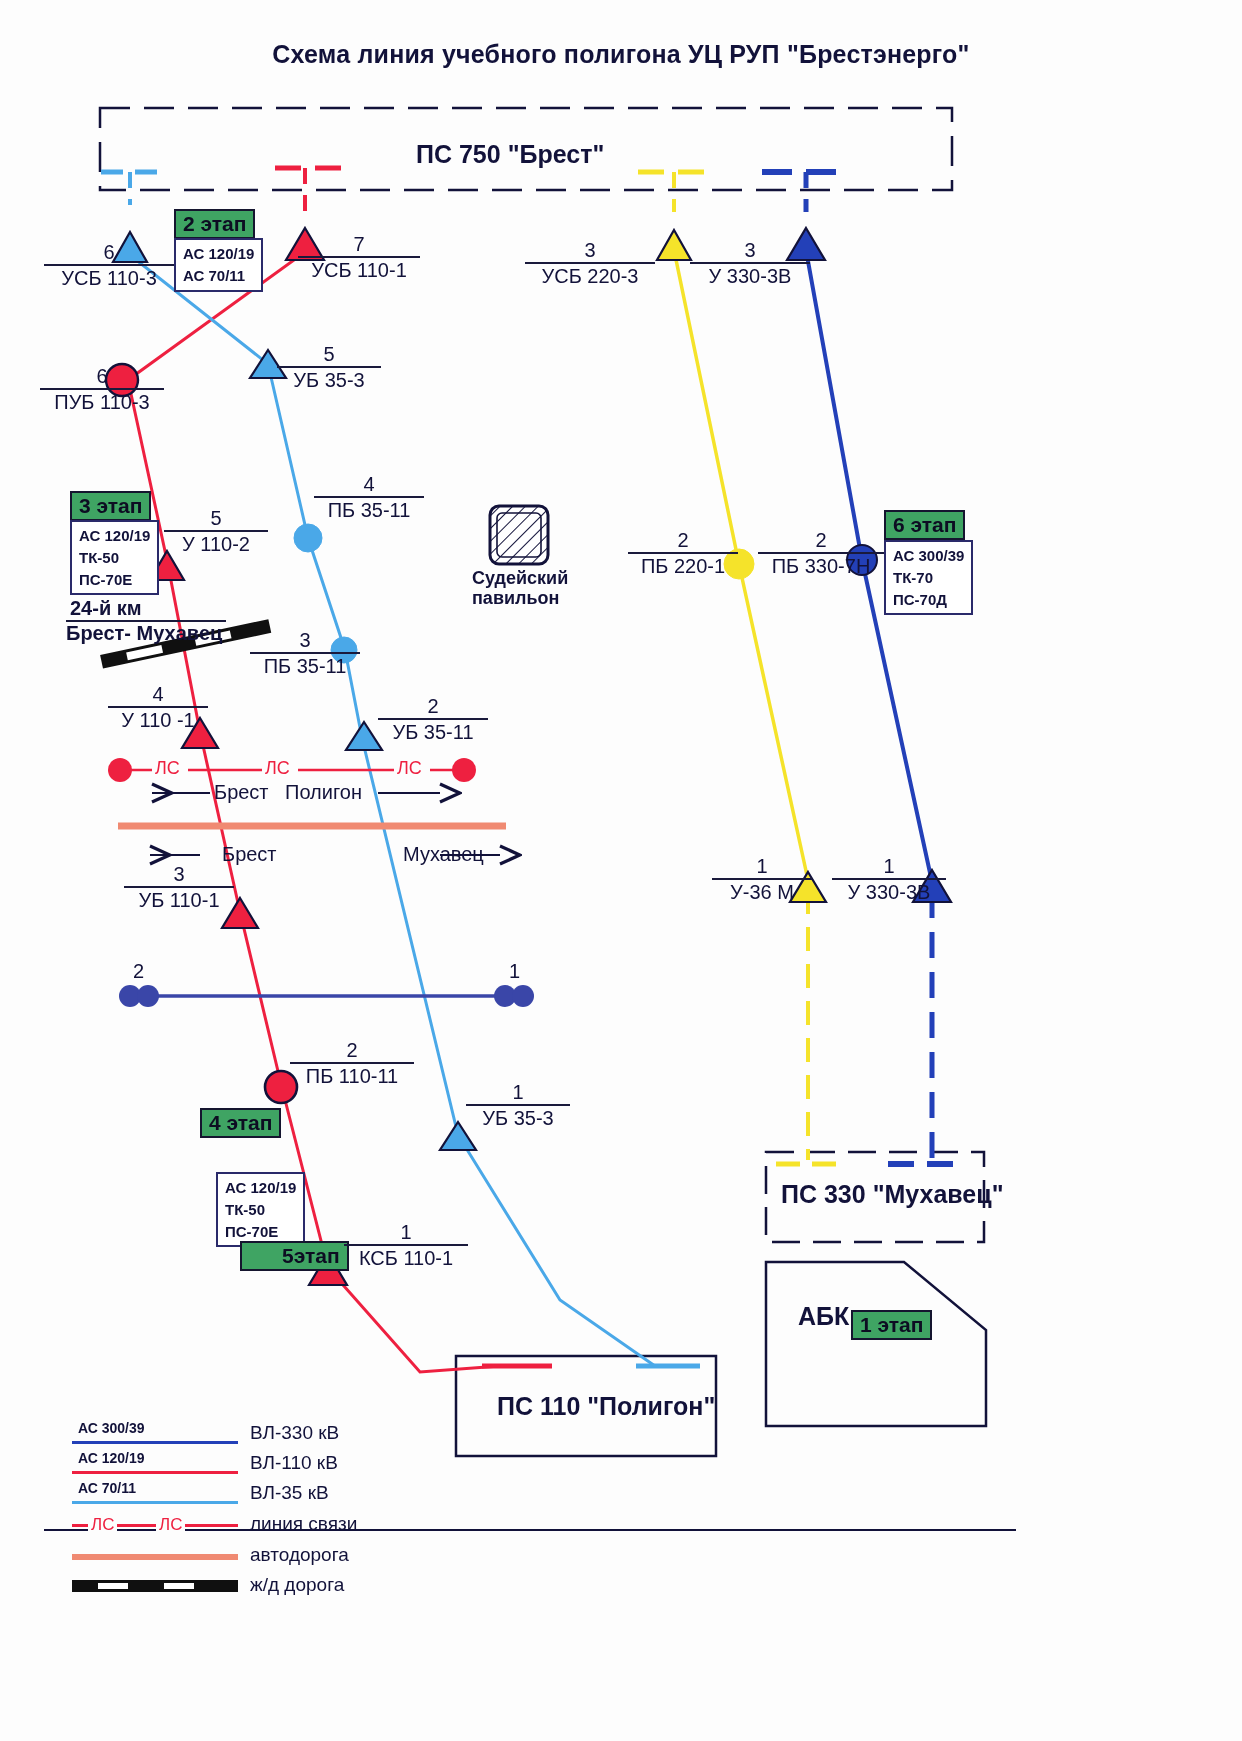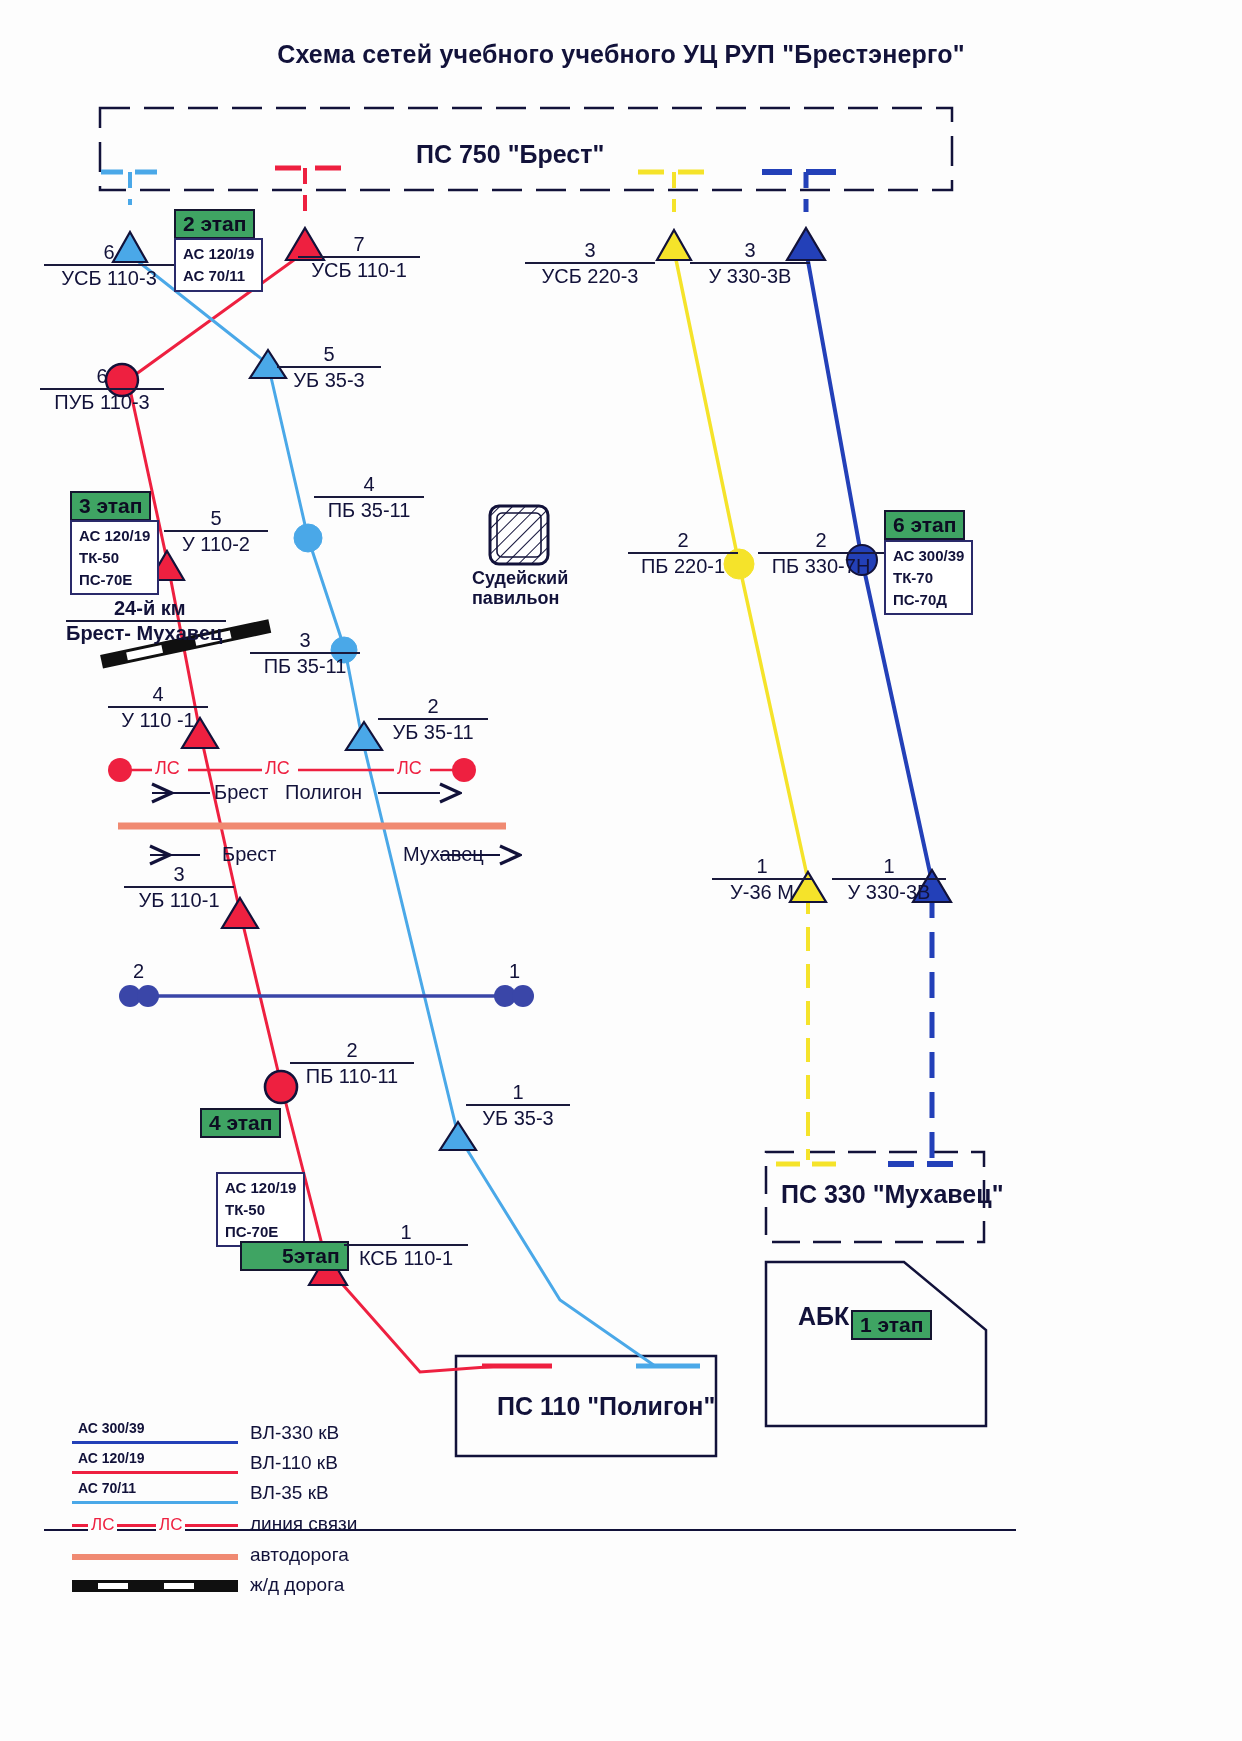--- a/index.html
+++ b/index.html
@@ -172,21 +172,21 @@
 
       <path d="M240,898 L258,928 L222,928 Z" fill="#ee2040" stroke="#12123a" stroke-width="2.2"></path>
       <circle cx="281" cy="1087" r="16" fill="#ee2040" stroke="#12123a" stroke-width="2.6"></circle>
       <path d="M458,1122 L476,1150 L440,1150 Z" fill="#4aa8e8" stroke="#12123a" stroke-width="2.2"></path>
       <path d="M328,1253 L347,1285 L309,1285 Z" fill="#ee2040" stroke="#12123a" stroke-width="2.2"></path>
     </g>
 
     <line x1="44" y1="1530" x2="1016" y2="1530" stroke="#12123a" stroke-width="2"></line>
   </svg>
 
-  <div class="title">Схема сетей учебного учебного УЦ РУП "Брестэнерго"</div>
+  <div class="title">Схема линия учебного полигона УЦ РУП "Брестэнерго"</div>
 
   <div class="bigtitle" style="left:416px;top:140px;">ПС 750 "Брест"</div>
   <div class="bigtitle" style="left:781px;top:1180px;">ПС 330 "Мухавец"</div>
   <div class="bigtitle" style="left:497px;top:1392px;">ПС 110  "Полигон"</div>
   <div class="bigtitle" style="left:798px;top:1302px;">АБК</div>
 
   <div class="pavlbl" style="left:472px;top:568px;">Судейский</div>
   <div class="pavlbl" style="left:472px;top:588px;">павильон</div>
 
   <div class="stagebox" style="left:174px;top:209px;">2 этап</div>
@@ -327,21 +327,21 @@
     <div class="bar"></div>
     <div class="bot">УБ 35-3</div>
   </div>
 
   <div class="frac" style="left:344px;top:1222px;width:124px;">
     <div class="top">1</div>
     <div class="bar"></div>
     <div class="bot">КСБ 110-1</div>
   </div>
 
-  <div class="lbl" style="left:70px;top:597px;font-weight:bold;margin-left:44px;">24-й км</div>
+  <div class="lbl" style="left:70px;top:597px;font-weight:bold;">24-й км</div>
   <div class="abs" style="left:66px;top:620px;width:160px;height:2px;background:#1a1a3c;"></div>
   <div class="lbl" style="left:66px;top:622px;font-weight:bold;">Брест- Мухавец</div>
 
   <div class="lbl" style="left:155px;top:758px;color:#ee2040;font-size:18px;">ЛС</div>
   <div class="lbl" style="left:265px;top:758px;color:#ee2040;font-size:18px;">ЛС</div>
   <div class="lbl" style="left:397px;top:758px;color:#ee2040;font-size:18px;">ЛС</div>
   <div class="lbl" style="left:214px;top:781px;">Брест</div>
   <div class="lbl" style="left:285px;top:781px;">Полигон</div>
 
   <div class="lbl" style="left:222px;top:843px;">Брест</div>

